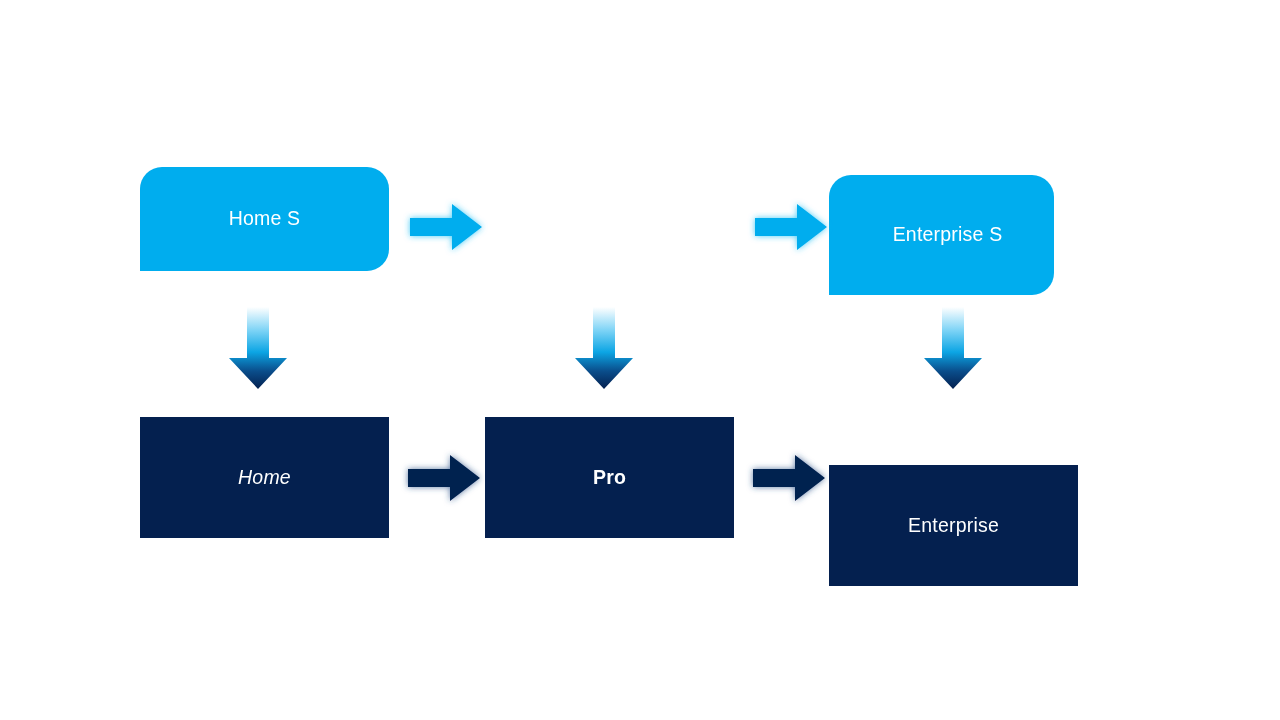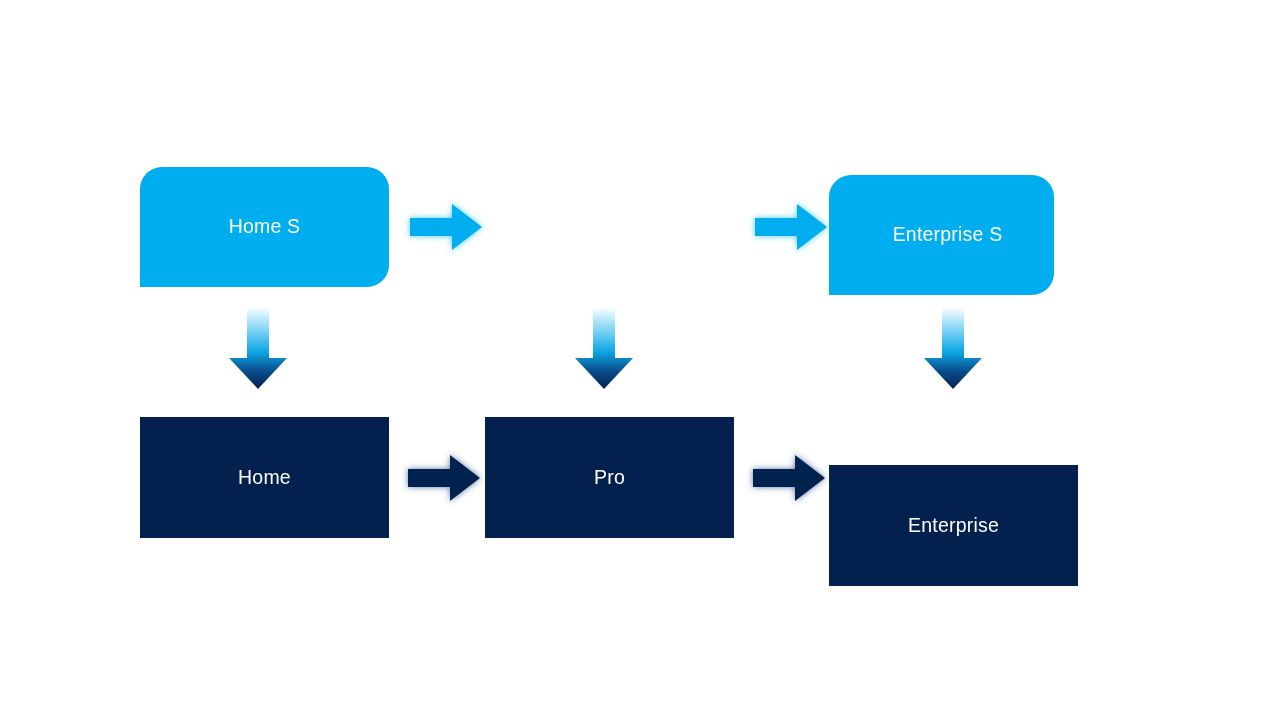--- a/index.html
+++ b/index.html
@@ -53,27 +53,27 @@
   }
 
   
   .arrow {
     position: absolute;
   }
   .arrow svg { display: block; }
 
   
   
-  #box-home-s       { left: 140px; top: 167px; width: 249px; height: 120px; }
+  #box-home-s       { left: 140px; top: 167px; width: 249px; height: 104px; }
   #box-pro-s        { left: 485px; top: 167px; width: 249px; height: 120px; }
   #box-enterprise-s { left: 829px; top: 175px; width: 225px; height: 120px; padding-left: 12px; }
 
   
-  #box-home       { left: 140px; top: 417px; width: 249px; height: 121px; }
-  #box-pro        { left: 485px; top: 417px; width: 249px; height: 121px; }
+  #box-home       { left: 140px; top: 417px; width: 249px; height: 121px; font-style: italic; }
+  #box-pro        { left: 485px; top: 417px; width: 249px; height: 121px; font-weight: bold; }
   #box-enterprise { left: 829px; top: 417px; width: 249px; height: 121px; margin-top: 48px; }
 
   
   #arrow-home-s-to-pro-s       { left: 400px; top: 196px; width: 90px; height: 62px; }
   #arrow-pro-s-to-enterprise-s { left: 745px; top: 196px; width: 90px; height: 62px; }
 
   
   #arrow-home-to-pro       { left: 398px; top: 447px; width: 90px; height: 62px; }
   #arrow-pro-to-enterprise { left: 743px; top: 447px; width: 90px; height: 62px; }
 

